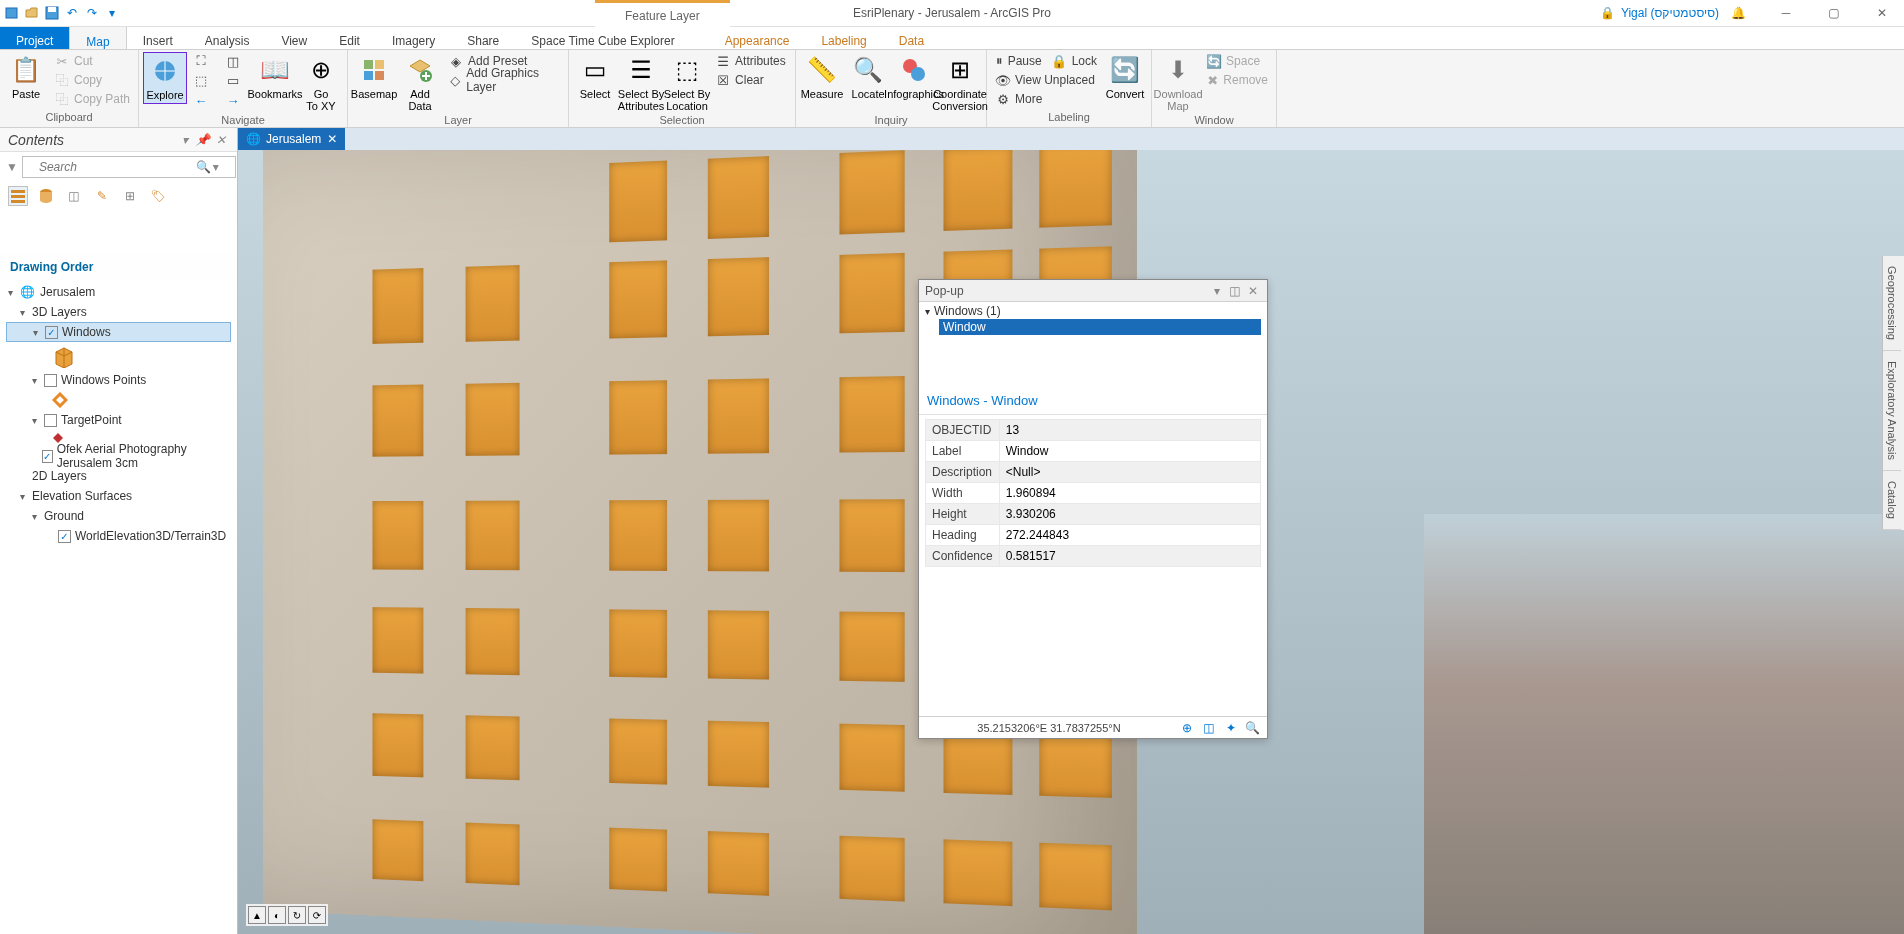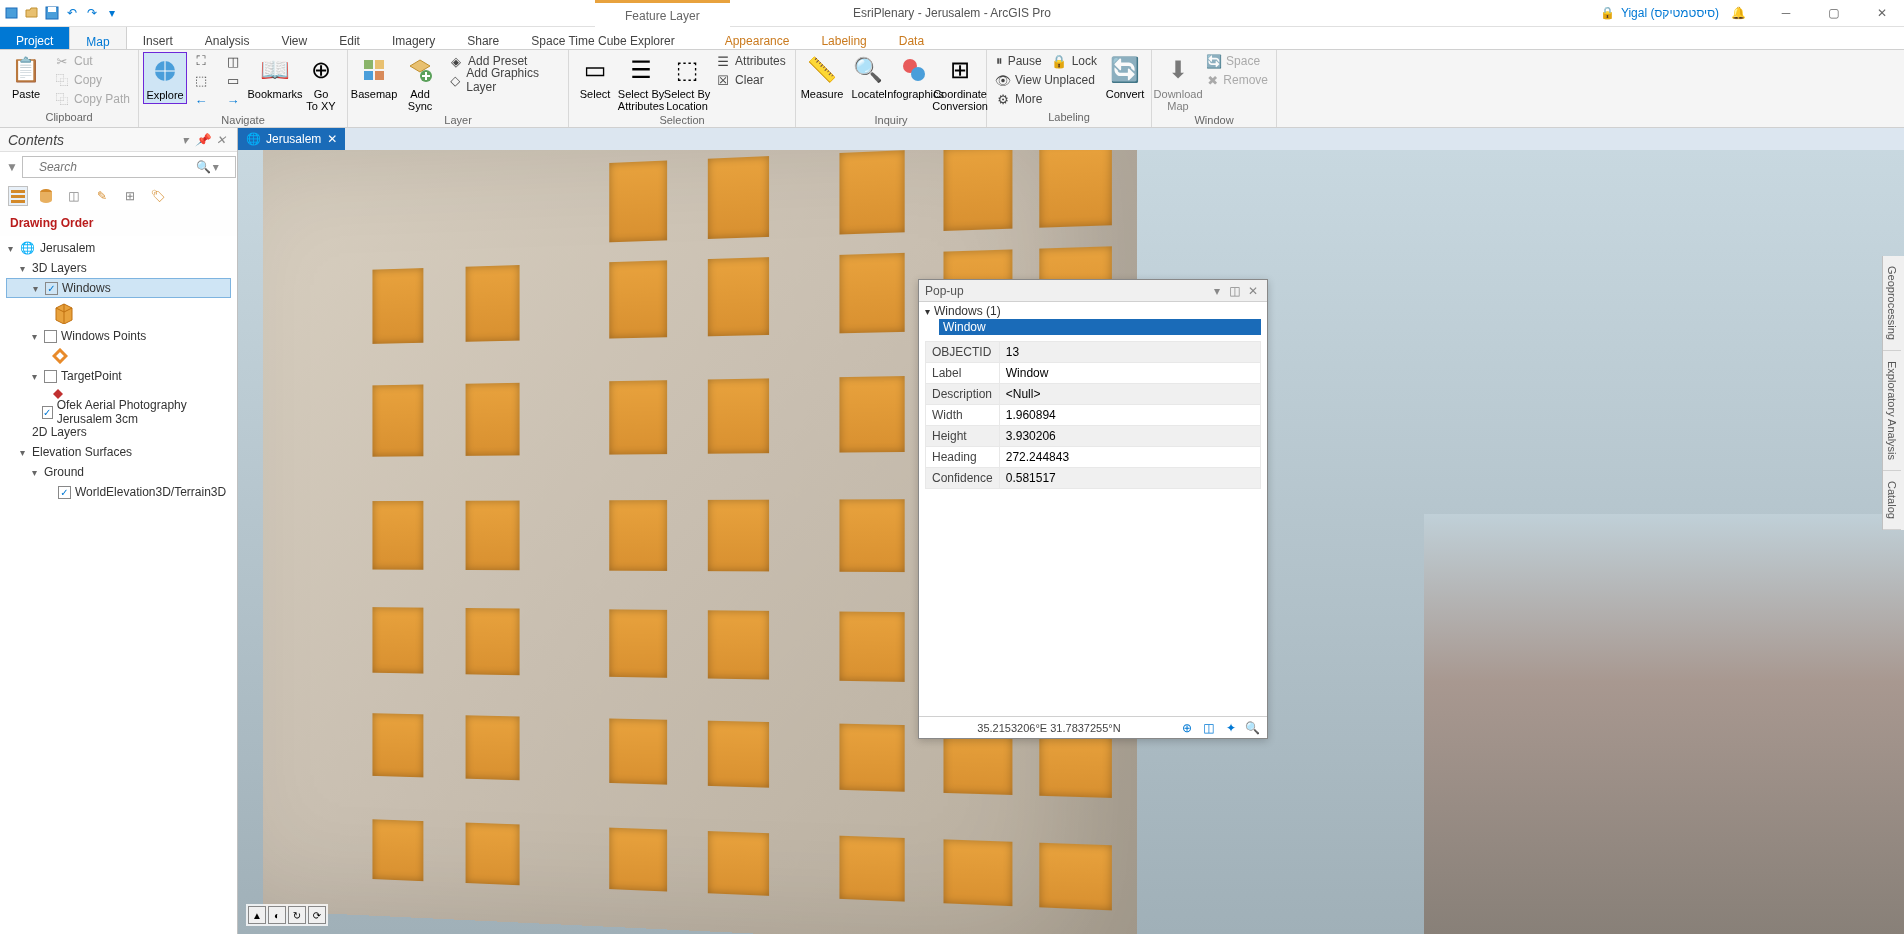--- a/index.html
+++ b/index.html
@@ -45,21 +45,21 @@
 .pane-header { height: 24px; display: flex; align-items: center; padding: 0 8px; border-bottom: 1px solid #e0e0e0; background: #f8f8f8; font-style: italic; }
 .pane-title { font-size: 14px; color: #444; flex: 1; }
 .pane-ctrl { width: 16px; height: 16px; display: flex; align-items: center; justify-content: center; color: #888; cursor: pointer; margin-left: 2px; }
 .search-row { padding: 4px 6px; display: flex; align-items: center; gap: 4px; }
 .filter-icon { width: 14px; height: 14px; color: #888; }
 .search-box { flex: 1; height: 22px; border: 1px solid #c0c0c0; display: flex; align-items: center; padding: 0 16px; }
 .search-box input { flex: 1; border: none; outline: none; font-style: italic; color: #888; font-size: 12px; }
 .toolbar-row { padding: 4px 8px; display: flex; gap: 8px; }
 .toc-tab { width: 20px; height: 20px; display: flex; align-items: center; justify-content: center; cursor: pointer; color: #d48a2a; }
 .toc-tab.active { border: 1px solid #c0c0c0; background: #e8f0f8; }
-.toc-header { padding: 6px 10px; font-weight: 600; color: #b91c1c; background: #fefefe; }
+.toc-header { padding: 6px 10px; font-weight: 600; color: #0369a1; background: #fefefe; margin-top: 44px; }
 .tree { padding: 2px 6px; }
 .tree-item { display: flex; align-items: center; height: 20px; cursor: pointer; }
 .tree-item.selected { background: #cfe5f5; border: 1px solid #7eb4e0; }
 .tree-toggle { width: 12px; color: #666; font-size: 10px; }
 .tree-cb { width: 13px; height: 13px; border: 1px solid #888; margin-right: 4px; display: flex; align-items: center; justify-content: center; font-size: 10px; color: #0078d4; }
 .tree-icon { width: 16px; height: 16px; margin-right: 4px; display: flex; align-items: center; justify-content: center; }
 .tree-label { font-size: 12px; color: #333; }
 .tree-symbol { margin-left: 46px; margin-top: 2px; margin-bottom: 2px; }
 
 
@@ -244,21 +244,21 @@
       </div>
       <div class="rbtn-big">
         <div class="ico">
             <svg width="28" height="28" viewBox="0 0 28 28">
               <path d="M14 4 L24 10 L14 16 L4 10 Z" fill="#e8c070" stroke="#c09030"></path>
               <circle cx="20" cy="20" r="6" fill="#5aa05a"></circle>
               <path d="M20 16 L20 24 M16 20 L24 20" stroke="#fff" stroke-width="2"></path>
             </svg>
           </div>
         <div class="lbl" style="white-space:pre;">Add
-Sync</div>
+Data</div>
       </div>
       <div class="rbtn-stack" style="width:120px;">
         <div class="rbtn-sm">
             <span class="ico">◈</span>
             <span>Add Preset</span>
           </div>
         <div class="rbtn-sm">
             <span class="ico">◇</span>
             <span>Add Graphics Layer</span>
           </div>
@@ -553,20 +553,21 @@
       <div class="pane-ctrl">◫</div>
       <div class="pane-ctrl">✕</div>
     </div>
     <div class="popup-tree-row">
       <div class="popup-feat">
           <span style="font-size:10px;">▾</span>
           <span>Windows  (1)</span>
         </div>
       <div class="popup-sel">Window</div>
     </div>
+    <div class="popup-subtitle">Windows - Window</div>
     <table class="attr-table">
       <tbody id="attr-tbody">
           <tr>
             <td>OBJECTID</td>
             <td>13</td>
           </tr>
           <tr>
             <td>Label</td>
             <td>Window</td>
           </tr>

